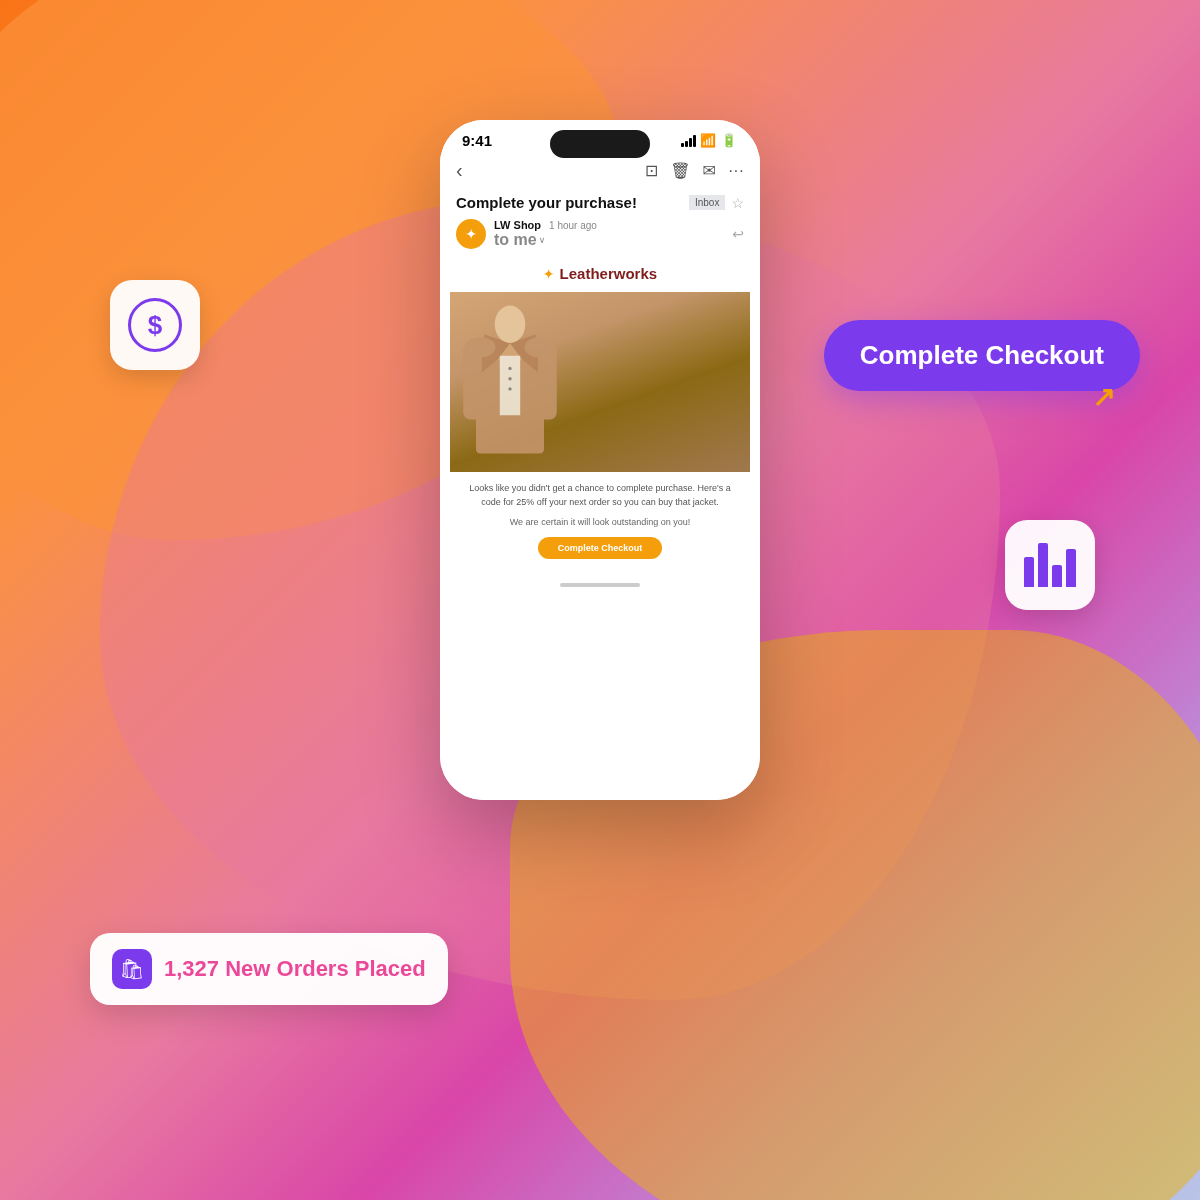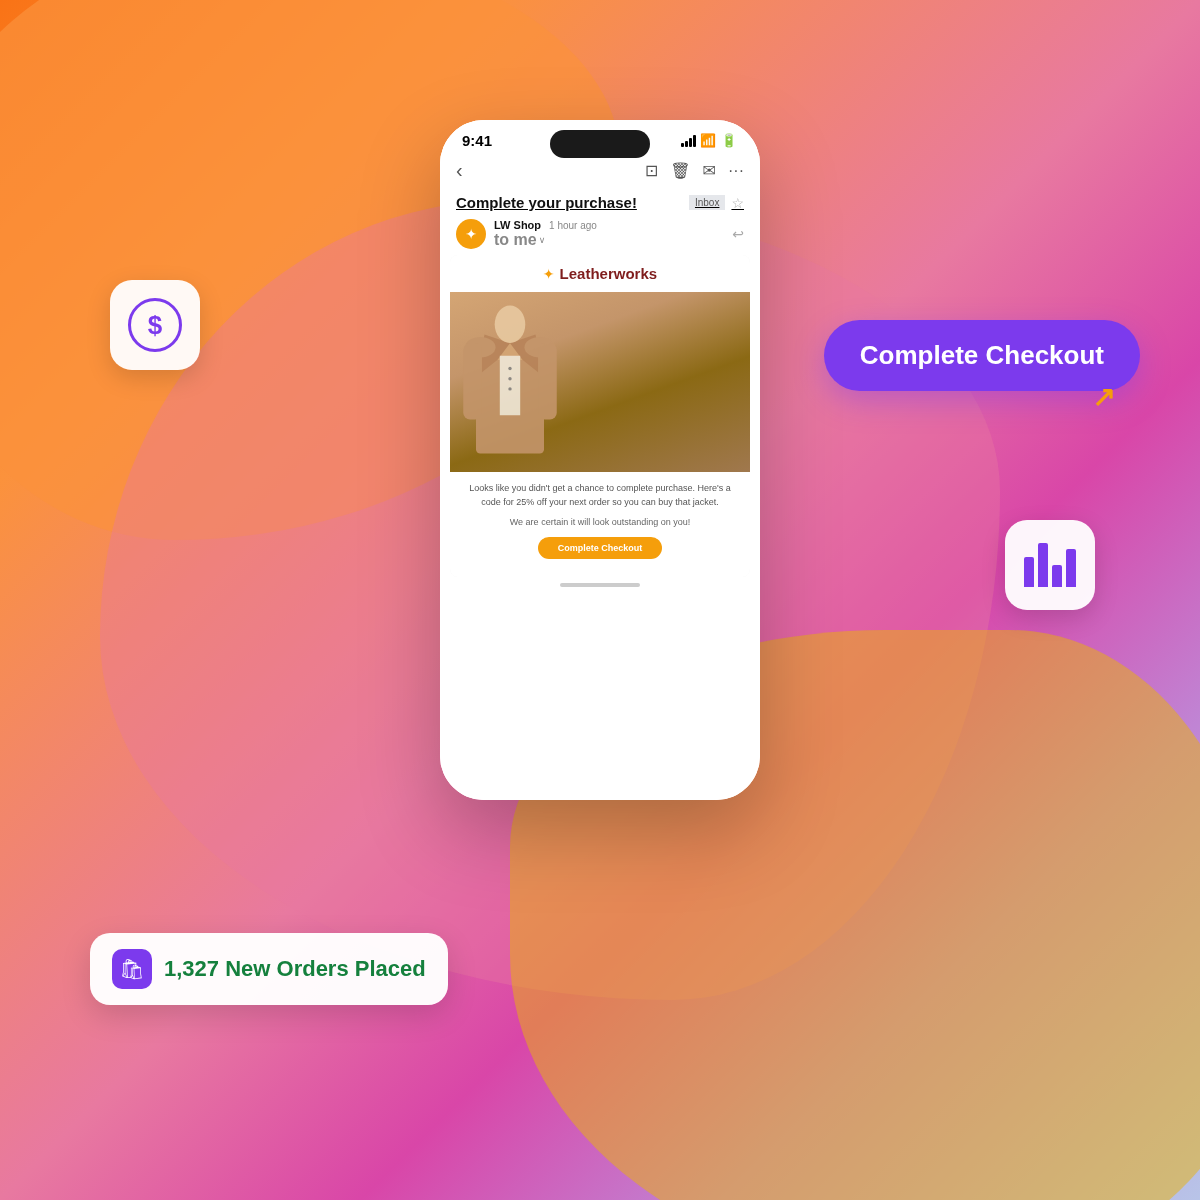--- a/index.html
+++ b/index.html
@@ -153,21 +153,20 @@
       align-items: center;
       color: #555;
       font-size: 16px;
     }
 
     .email-subject-row {
       display: flex;
       align-items: center;
       justify-content: space-between;
       padding: 6px 16px 2px;
-      text-decoration: underline;
     }
 
     .email-subject {
       font-size: 15px;
       font-weight: 600;
       color: #111;
     }
 
     .inbox-badge {
       background: #e5e7eb;
@@ -420,21 +419,21 @@
       align-items: center;
       justify-content: center;
       font-size: 20px;
       color: #fff;
       flex-shrink: 0;
     }
 
     .orders-text {
       font-size: 22px;
       font-weight: 800;
-      color: #15803d;
+      color: #ec4899;
     }
   </style>
 </head>
 <body>
 
 <div class="bg-gradient"></div>
 <div class="blob-top"></div>
 <div class="blob-center"></div>
 <div class="blob-bottom"></div>
 

